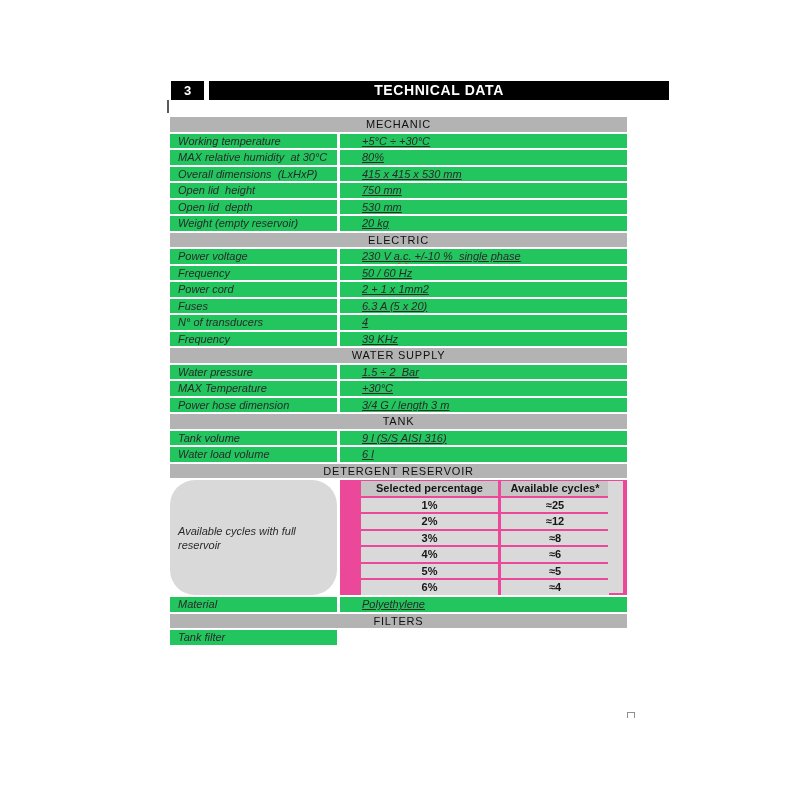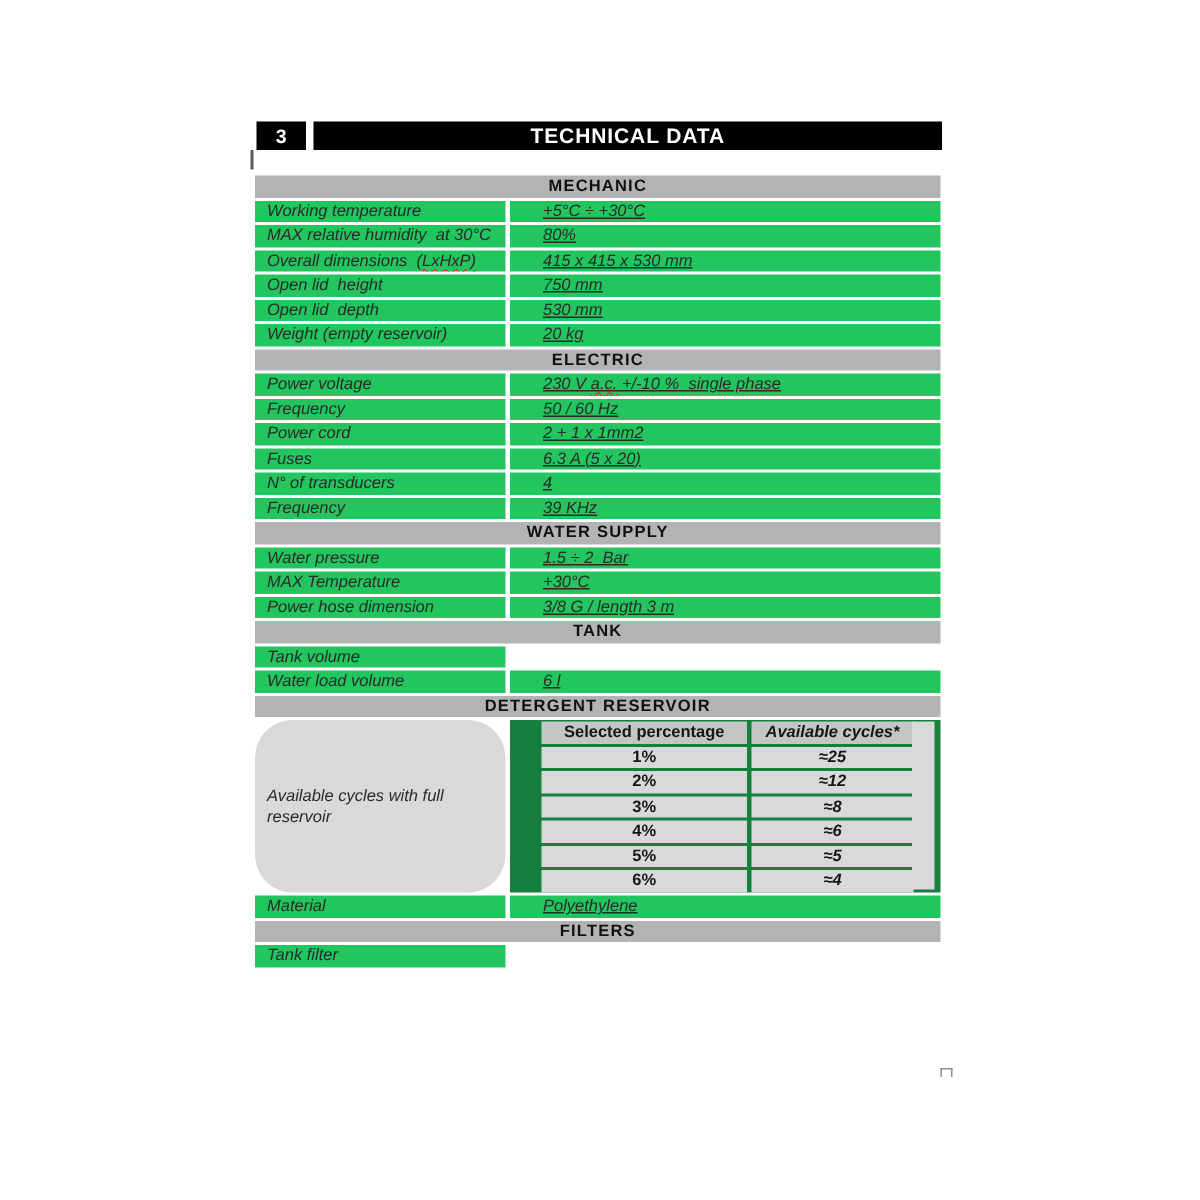--- a/index.html
+++ b/index.html
@@ -11,58 +11,58 @@
   }
   .page { position: relative; width: 800px; height: 800px; background: #fff; overflow: hidden; }
 
   
   .doc-header { position: absolute; left: 171px; top: 81px; display: flex; }
   .num-box {
     width: 33px; height: 19px; background: #000; color: #fff;
     font-weight: bold; font-size: 13px; text-align: center; line-height: 19px;
   }
   .title-bar {
-    margin-left: 5px; width: 419px; height: 19px; background: #000; color: #fff;
+    margin-left: 5px; width: 460px; height: 19px; background: #000; color: #fff;
     font-weight: bold; font-size: 14px; text-align: center; line-height: 19px;
     letter-spacing: 0.6px;
   }
   .margin-cursor { position: absolute; left: 167px; top: 100px; width: 2px; height: 13px; background: #5a5a5a; }
 
   
   .spec-table { position: absolute; left: 170px; top: 117px; width: 457px; }
   .sec-header {
     height: 14.5px; line-height: 14.5px; margin-bottom: 2px;
-    background: #b3b3b3; text-align: center; font-weight: bold; font-size: 11px;
+    background: #b3b3b3; text-align: center; font-weight: normal; font-size: 11px;
     color: #101010; letter-spacing: 0.8px;
   }
   .row { display: flex; margin-bottom: 2px; }
   .cell {
     background: #22c55e; height: 14.5px; line-height: 14.5px;
     font-size: 11px; font-style: italic; color: #2a2a2a;
     white-space: pre; overflow: hidden;
   }
   .cell.label { width: 159px; padding-left: 8px; margin-right: 3px; }
   .cell.value { flex: 1; padding-left: 22px; text-decoration: underline; }
 
   
   .row.tall { height: 115px; }
   .label-tall {
     width: 159px; padding-left: 8px; margin-right: 3px; background: #d9d9d9;
     display: flex; align-items: center; font-size: 11px; font-style: italic;
     line-height: 14px; color: #2a2a2a; white-space: pre-wrap; border-radius: 25px;
   }
-  .value-area { flex: 1; position: relative; background: #15803d; }
+  .value-area { flex: 1; position: relative; background: #ec4899; }
   .nested { position: absolute; left: 21px; top: 1px; }
   .n-row { display: flex; margin-bottom: 2px; }
   .n-cell {
     height: 14.5px; line-height: 14.5px; font-size: 11px; font-weight: bold;
     text-align: center; background: #d9d9d9; color: #161616;
   }
   .n-cell.c1 { width: 137px; margin-right: 3px; }
-  .n-cell.c2 { width: 108px; font-style: italic; }
+  .n-cell.c2 { width: 108px; }
   .n-row.n-head .n-cell { background: #c5c5c5; }
   .side-strip { position: absolute; right: 4px; top: 1px; width: 15px; height: 112px; background: #d9d9d9; }
 
   .corner-glyph {
     position: absolute; left: 627px; top: 712px; width: 6px; height: 5px;
     border: 1px solid #8f8f8f; border-bottom: none; background: transparent;
   }
 
   .squiggle {
     text-decoration-line: underline;
@@ -139,25 +139,26 @@
       <div class="row">
         <div class="cell label">Water pressure</div>
         <div class="cell value">1.5 ÷ 2  Bar</div>
       </div>
       <div class="row">
         <div class="cell label">MAX Temperature</div>
         <div class="cell value">+30°C</div>
       </div>
       <div class="row">
         <div class="cell label">Power hose dimension</div>
-        <div class="cell value">3/8 G / length 3 m</div>
+        <div class="cell value">3/4 G / length 3 m</div>
       </div>
       <div class="sec-header">TANK</div>
       <div class="row">
         <div class="cell label">Tank volume</div>
+        <div class="cell value">9 l (S/S AISI 316)</div>
       </div>
       <div class="row">
         <div class="cell label">Water load volume</div>
         <div class="cell value">6 l</div>
       </div>
       <div class="sec-header">DETERGENT RESERVOIR</div>
       <div class="row tall">
         <div class="label-tall">Available cycles with full reservoir</div>
         <div class="value-area">
           <div class="nested">

